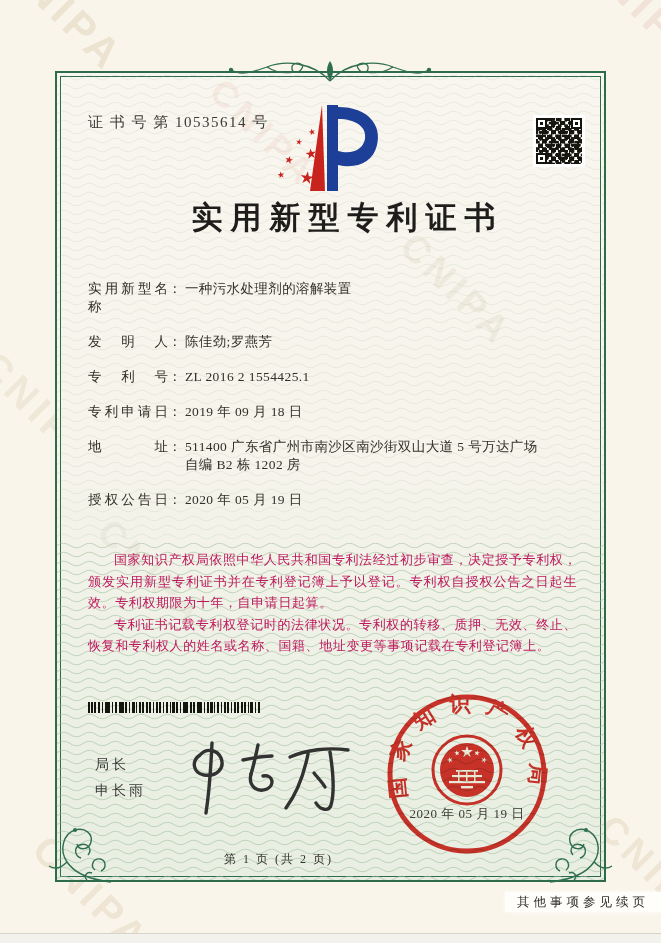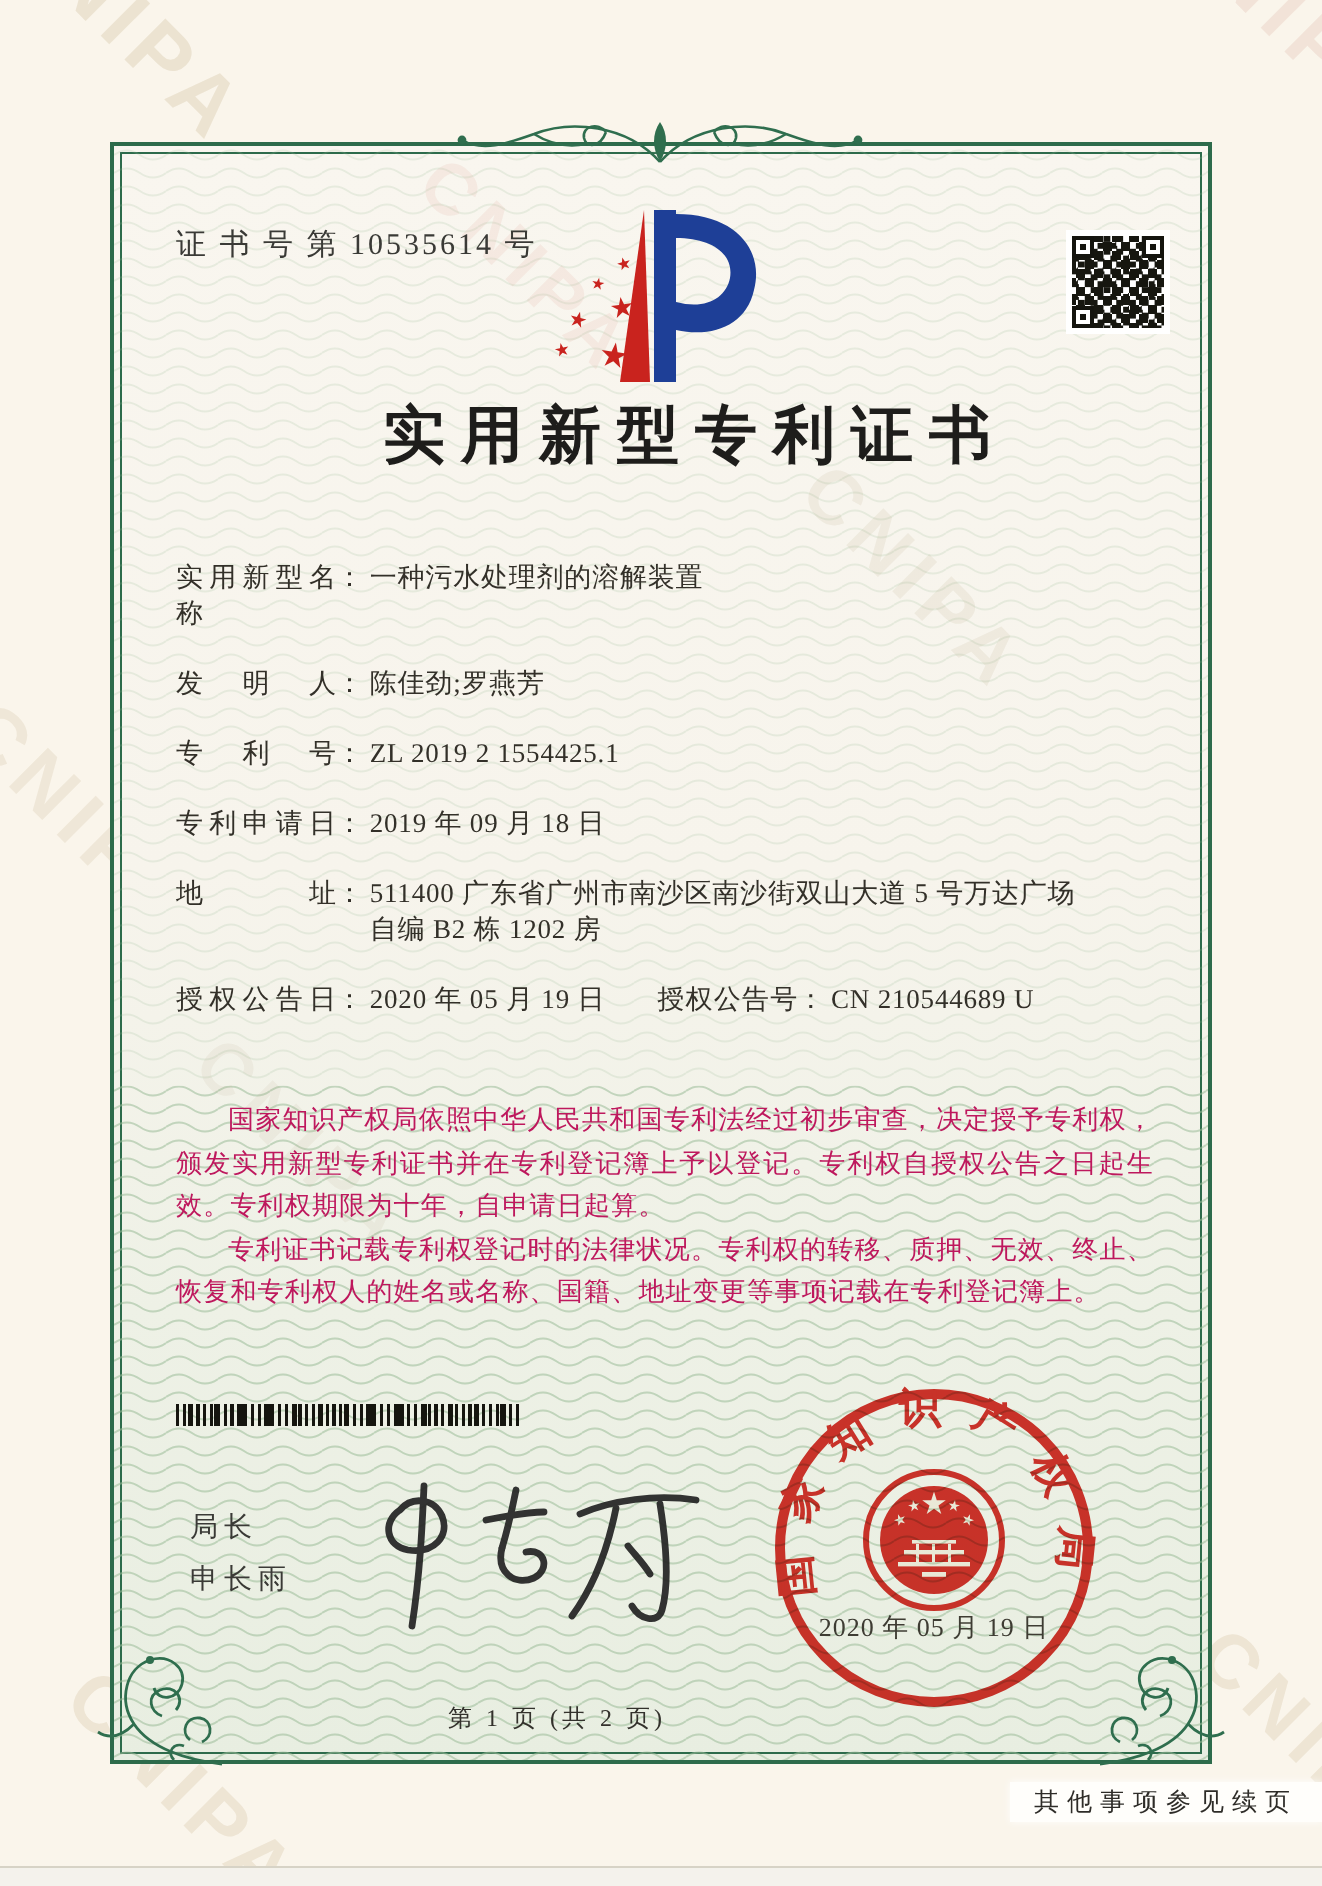--- a/index.html
+++ b/index.html
@@ -206,39 +206,35 @@
   <div class="f-row">
     <span class="f-label">实用新型名称</span><span class="f-colon">：</span>
     <span class="f-value">一种污水处理剂的溶解装置</span>
   </div>
   <div class="f-row">
     <span class="f-label">发明人</span><span class="f-colon">：</span>
     <span class="f-value">陈佳劲;罗燕芳</span>
   </div>
   <div class="f-row">
     <span class="f-label">专利号</span><span class="f-colon">：</span>
-    <span class="f-value">ZL 2019 2 1554425.1</span>
+    <span class="f-value">ZL 2016 2 1554425.1</span>
   </div>
   <div class="f-row">
     <span class="f-label">专利申请日</span><span class="f-colon">：</span>
     <span class="f-value">2019 年 09 月 18 日</span>
   </div>
   <div class="f-row">
     <span class="f-label">地址</span><span class="f-colon">：</span>
     <span class="f-value">511400 广东省广州市南沙区南沙街双山大道 5 号万达广场
 自编 B2 栋 1202 房</span>
   </div>
   <div class="f-row f-grant">
     <div>
       <span class="f-label">授权公告日</span><span class="f-colon">：</span>
       <span class="f-value">2020 年 05 月 19 日</span>
-    </div>
-    <div class="grant2">
-      <span class="f-label">授权公告号</span><span class="f-colon">：</span>
-      <span class="f-value">CN 210544689 U</span>
     </div>
   </div>
 </div>
 
 <div class="paras">
   <p>国家知识产权局依照中华人民共和国专利法经过初步审查，决定授予专利权，颁发实用新型专利证书并在专利登记簿上予以登记。专利权自授权公告之日起生效。专利权期限为十年，自申请日起算。</p>
   <p>专利证书记载专利权登记时的法律状况。专利权的转移、质押、无效、终止、恢复和专利权人的姓名或名称、国籍、地址变更等事项记载在专利登记簿上。</p>
 </div>
 
 <div class="barcode"></div>

